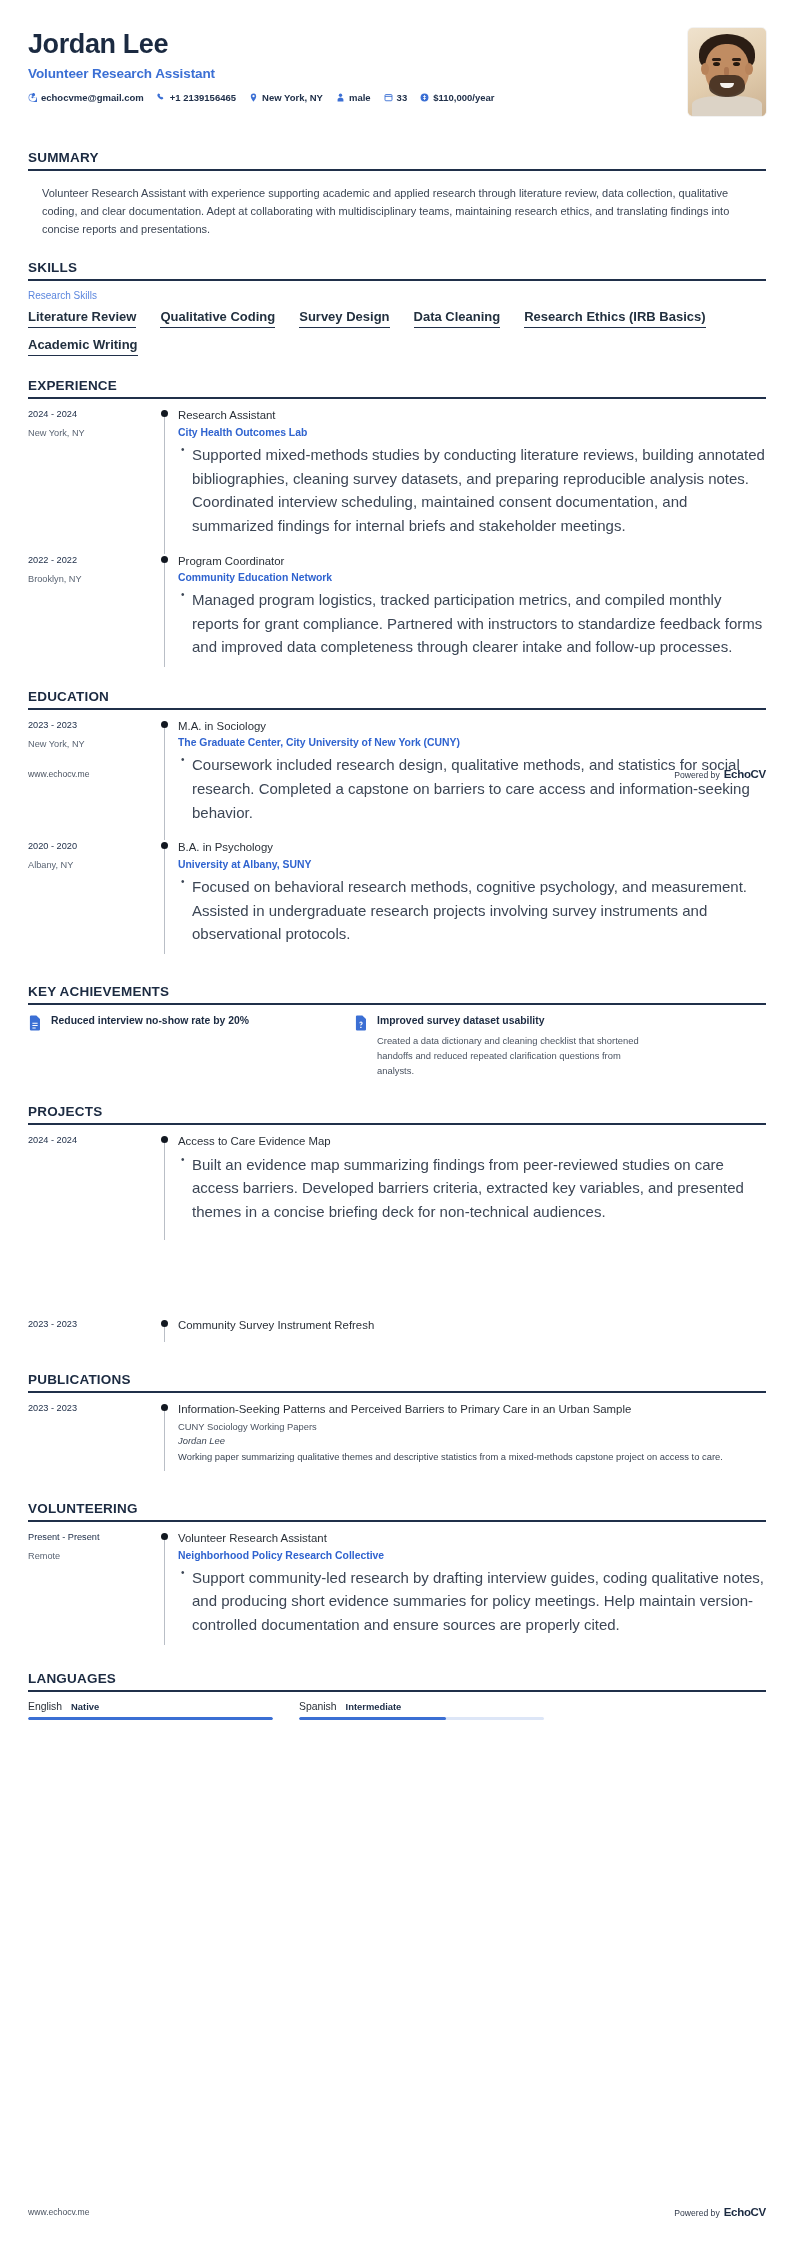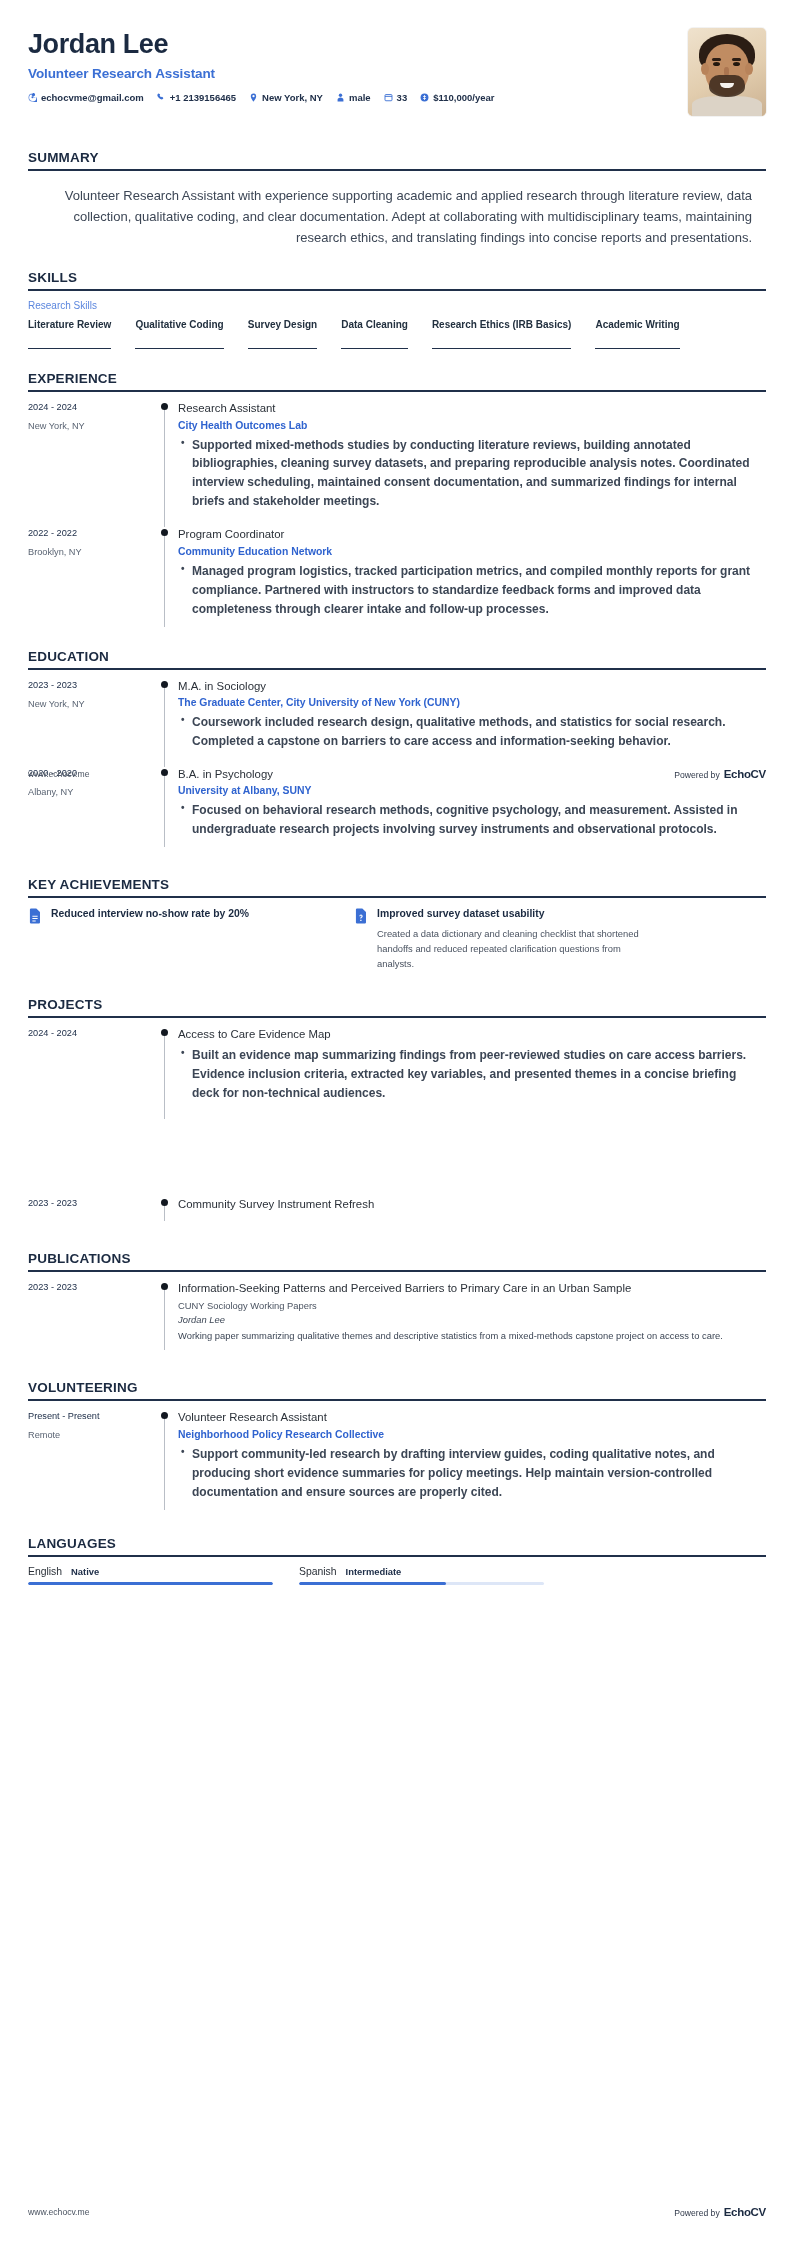--- a/index.html
+++ b/index.html
@@ -107,46 +107,45 @@
     margin: 0 0 4px 0;
   }
   .rule {
     height: 2px;
     background: #20304a;
     width: 100%;
     margin-bottom: 9px;
   }
 
   .summary-text {
-    font-size: 13px;
+    font-size: 11px;
     line-height: 1.62;
     color: #3c4655;
     margin: 14px;
     max-width: 740px;
-    text-align: right;
   }
 
   
   .skill-group-name {
     font-size: 10px;
     color: #5b86de;
     margin: 2px 0 8px 0;
     font-weight: 400;
   }
   .skill-chips {
     display: flex;
     flex-wrap: wrap;
     gap: 0 24px;
     row-gap: 9px;
   }
   .skill-chip {
-    font-size: 10px;
+    font-size: 13px;
     font-weight: 700;
     color: #22303f;
-    padding-bottom: 18px;
+    padding-bottom: 3px;
     border-bottom: 1.6px solid #20304a;
     white-space: nowrap;
   }
 
   
   .entry {
     display: flex;
     align-items: stretch;
     position: relative;
   }
@@ -202,26 +201,25 @@
     color: #2f63cf;
     margin: 0 0 5px 0;
   }
   ul.bullets {
     margin: 0;
     padding-left: 12px;
     list-style: none;
   }
   ul.bullets li {
     position: relative;
-    font-size: 12px;
+    font-size: 15px;
     line-height: 1.58;
     color: #3c4655;
     margin-bottom: 2px;
     padding-left: 2px;
-    font-weight: bold;
   }
   ul.bullets li::before {
     content: "•";
     position: absolute;
     left: -9px;
     top: -1px;
     color: #3c4655;
     font-size: 10px;
   }
 
@@ -583,21 +581,21 @@
         <div class="entry-left">
           <div class="entry-date">2024 - 2024</div>
         </div>
         <div class="entry-marker">
           <span class="dot"></span>
             <span class="line"></span>
         </div>
         <div class="entry-body">
           <div class="entry-title">Access to Care Evidence Map</div>
           <ul class="bullets">
-            <li>Built an evidence map summarizing findings from peer-reviewed studies on care access barriers. Evidence inclusion criteria, extracted key variables, and presented themes in a concise briefing deck for non-technical audiences.</li>
+            <li>Built an evidence map summarizing findings from peer-reviewed studies on care access barriers. Developed barriers criteria, extracted key variables, and presented themes in a concise briefing deck for non-technical audiences.</li>
           </ul>
         </div>
       </div>
 
       <div style="height:78px;"></div>
 
       <div class="entry last">
         <div class="entry-left">
           <div class="entry-date">2023 - 2023</div>
         </div>

